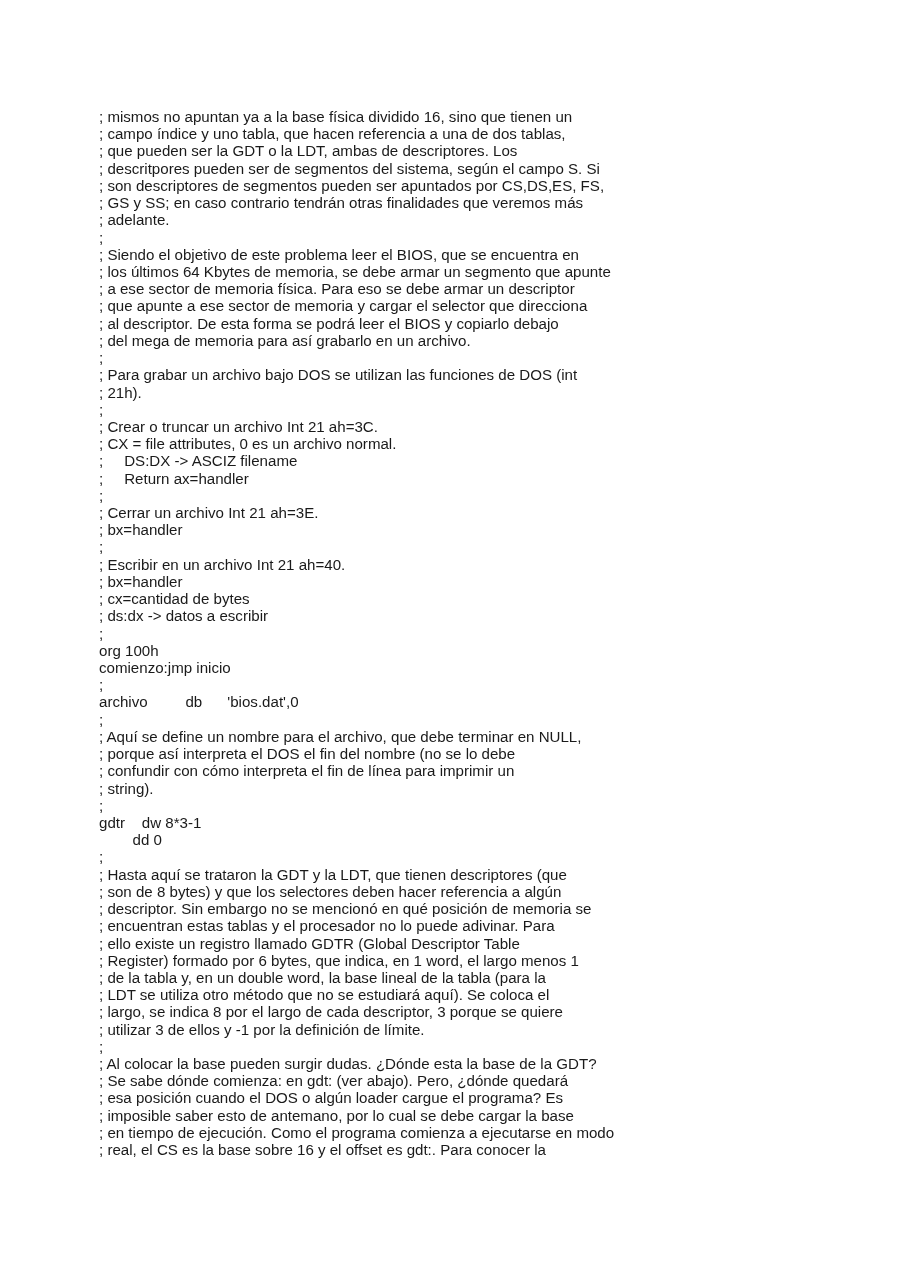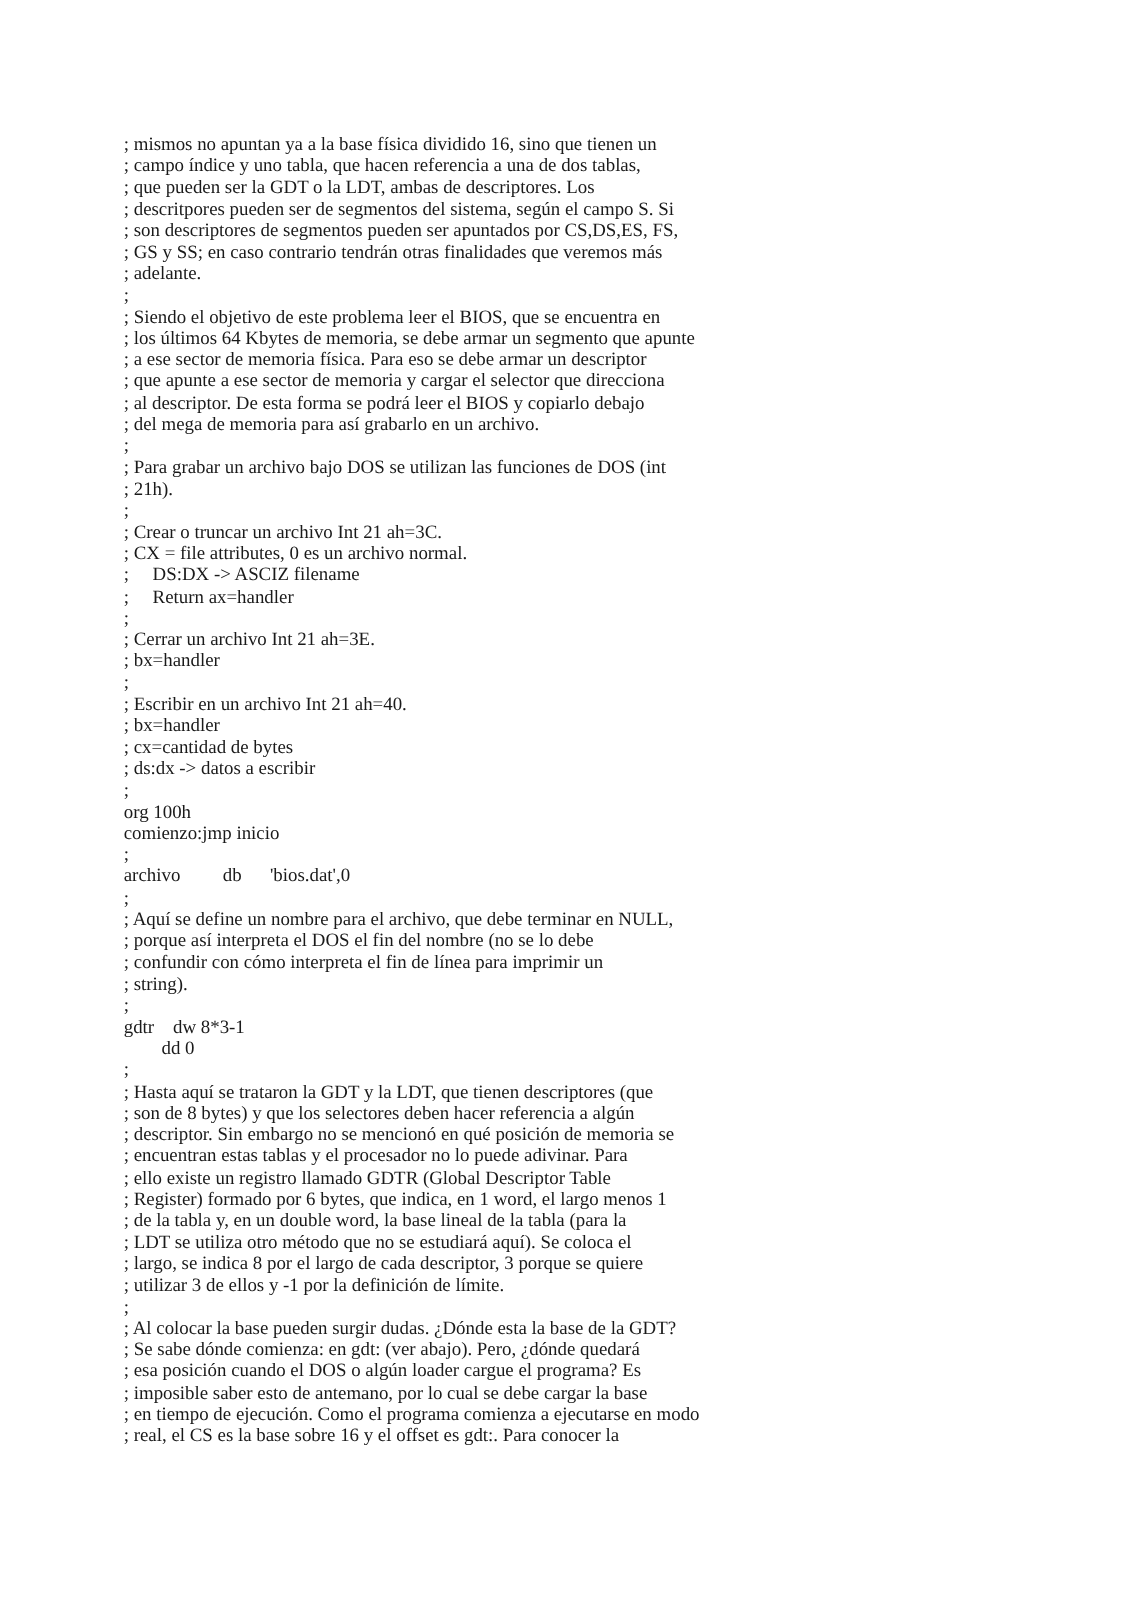--- a/index.html
+++ b/index.html
@@ -19,21 +19,21 @@
       top: 0;
       width: 905px;
       height: 1280px;
       background: #ffffff;
     }
     .code {
       position: absolute;
       left: 99px;
       top: 108px;
       margin: 0;
-      font-family: Liberation Serif, serif;
+      font-family: Liberation Sans, sans-serif;
       font-size: 15.1px;
       line-height: 17.22px;
       color: #1a1a1a;
       white-space: pre;
       letter-spacing: 0px;
     }
     .line {
       display: block;
       height: 17.22px;
     }

